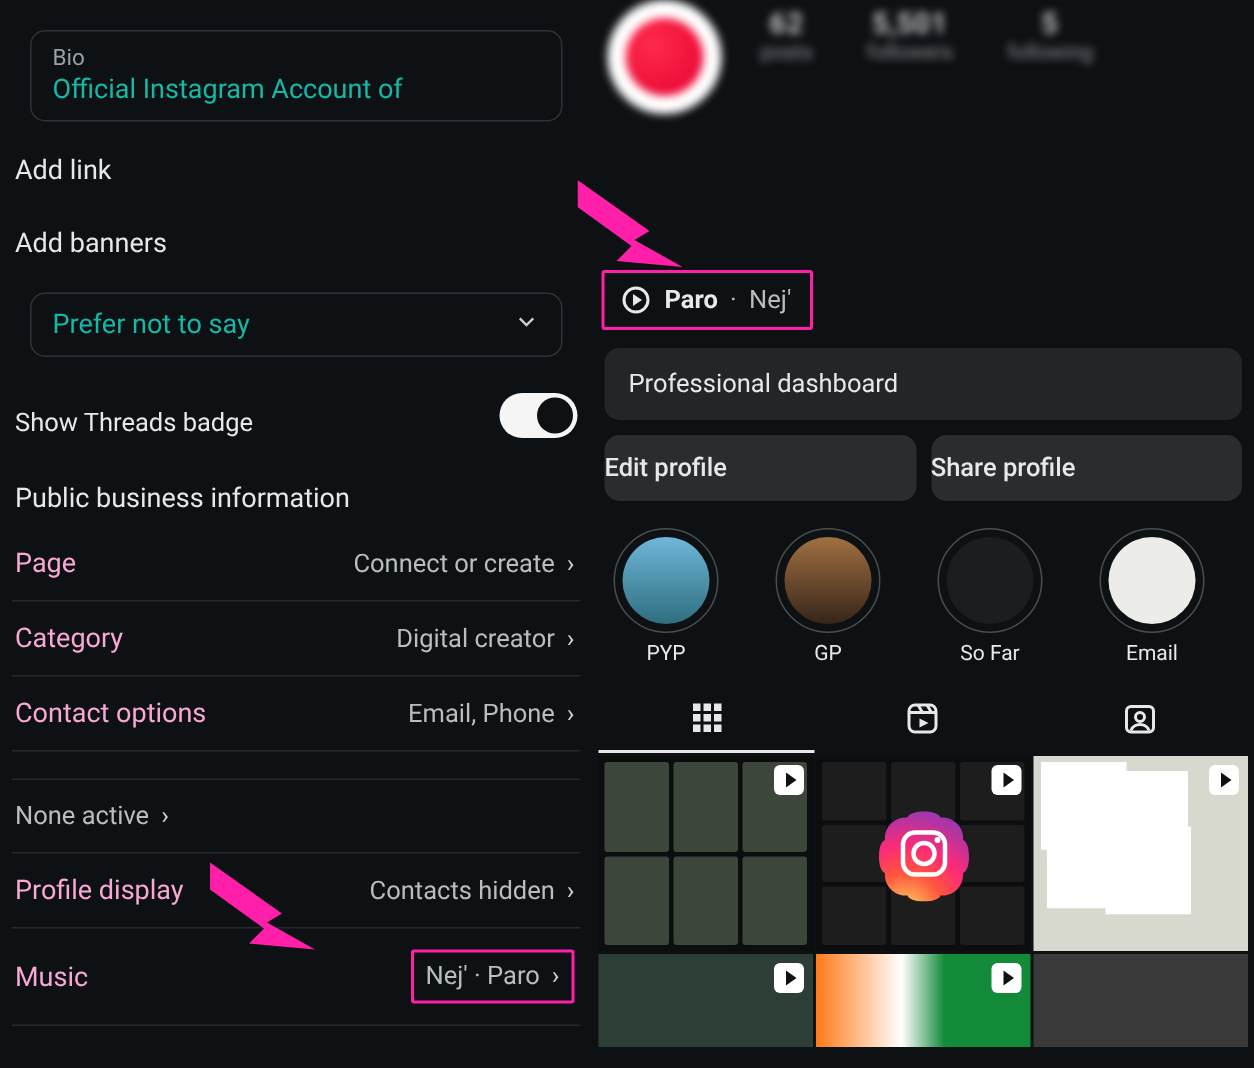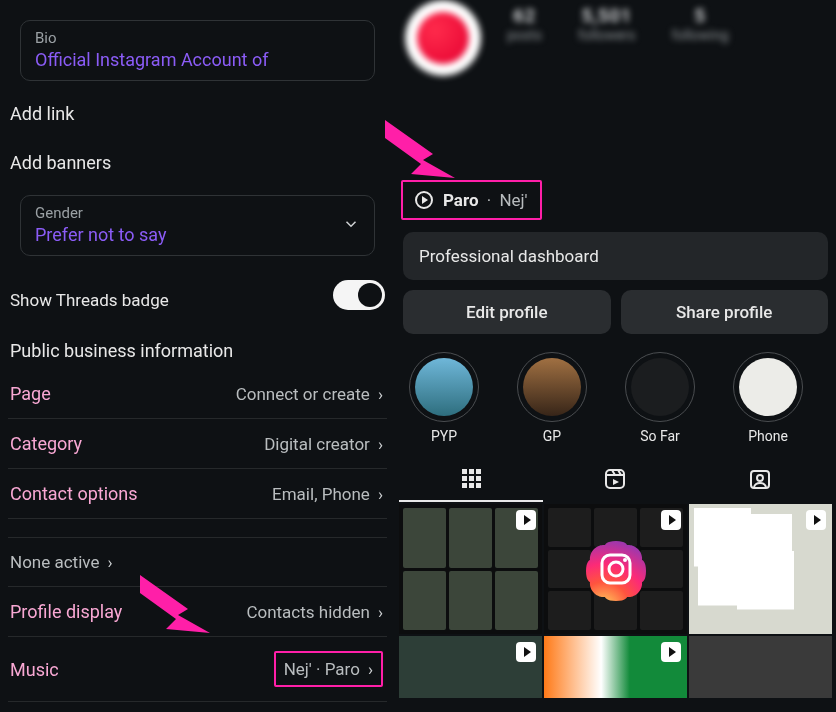--- a/index.html
+++ b/index.html
@@ -17,21 +17,21 @@
 
   
   .field {
     border: 1px solid #2f3336;
     border-radius: 10px;
     padding: 8px 14px 10px;
     margin: 8px 12px;
     position: relative;
   }
   .field-label { color: #9aa0a4; font-size: 15px; }
-  .field-value { color: #8b5cf6; font-size: 18px; margin-top: 2px; }
+  .field-value { color: #14b8a6; font-size: 18px; margin-top: 2px; }
   .field .chev { position: absolute; right: 14px; top: 50%; transform: translateY(-50%); color: #cfd2d4; }
 
   .link-row {
     padding: 14px 2px;
     font-size: 18px;
     color: #e8e8e8;
   }
 
   .toggle-row {
     display: flex; align-items: flex-end; justify-content: space-between;
@@ -109,21 +109,21 @@
   .music-title { font-weight: 700; }
   .music-artist { color: #b7bbbd; margin-left: 4px; }
 
   .dashboard {
     background: #232629; border-radius: 10px; padding: 14px 16px;
     color: #e8e8e8; margin: 6px 4px 10px;
   }
 
   .btnrow { display: flex; gap: 10px; margin: 4px; }
   .btn { flex: 1; background: #2a2d30; border-radius: 10px;
-    text-align: center; padding: 12px 0; font-size: 17px; font-weight: 500;
+    padding: 12px 0; font-size: 17px; font-weight: 500;
   }
 
   .hl-row { display: flex; gap: 38px; padding: 14px 10px 4px; }
   .hl { text-align: center; font-size: 14px; color: #e8e8e8; }
   .hl .ring {
     width: 70px; height: 70px; border-radius: 50%; border: 1.5px solid #4a4d50;
     display: flex; align-items: center; justify-content: center; margin: 0 auto 6px;
     overflow: hidden;
   }
   .hl .ring .fill { width: 58px; height: 58px; border-radius: 50%; }
@@ -177,21 +177,20 @@
 
   <div class="field" style="margin-top:20px">
     <div class="field-label">Bio</div>
     <div class="field-value">Official Instagram Account of</div>
   </div>
 
   <div class="link-row">Add link</div>
   <div class="link-row">Add banners</div>
 
   <div class="field">
-    <div class="field-label">Gender</div>
     <div class="field-value">Prefer not to say</div>
     <span class="chev">
       <svg width="18" height="18" viewBox="0 0 24 24" fill="none" stroke="#cfd2d4" stroke-width="2">
           <polyline points="6 9 12 15 18 9"></polyline>
         </svg>
     </span>
   </div>
 
   <div class="toggle-row">
     <span>Show Threads badge</span>
@@ -313,21 +312,21 @@
     <div class="hl">
       <div class="ring">
           <div class="fill" style="background:#1b1d1f"></div>
         </div>
       <div>So Far</div>
     </div>
     <div class="hl">
       <div class="ring">
           <div class="fill" style="background:#ecece8"></div>
         </div>
-      <div>Phone</div>
+      <div>Email</div>
     </div>
   </div>
 
   <div class="tabs">
     <div class="tab active">
       <span class="ico">
         <svg viewBox="0 0 24 24" width="24" height="24" fill="#e8e8e8">
             <rect x="3" y="3" width="5" height="5"></rect>
             <rect x="10" y="3" width="5" height="5"></rect>
             <rect x="17" y="3" width="5" height="5"></rect>

